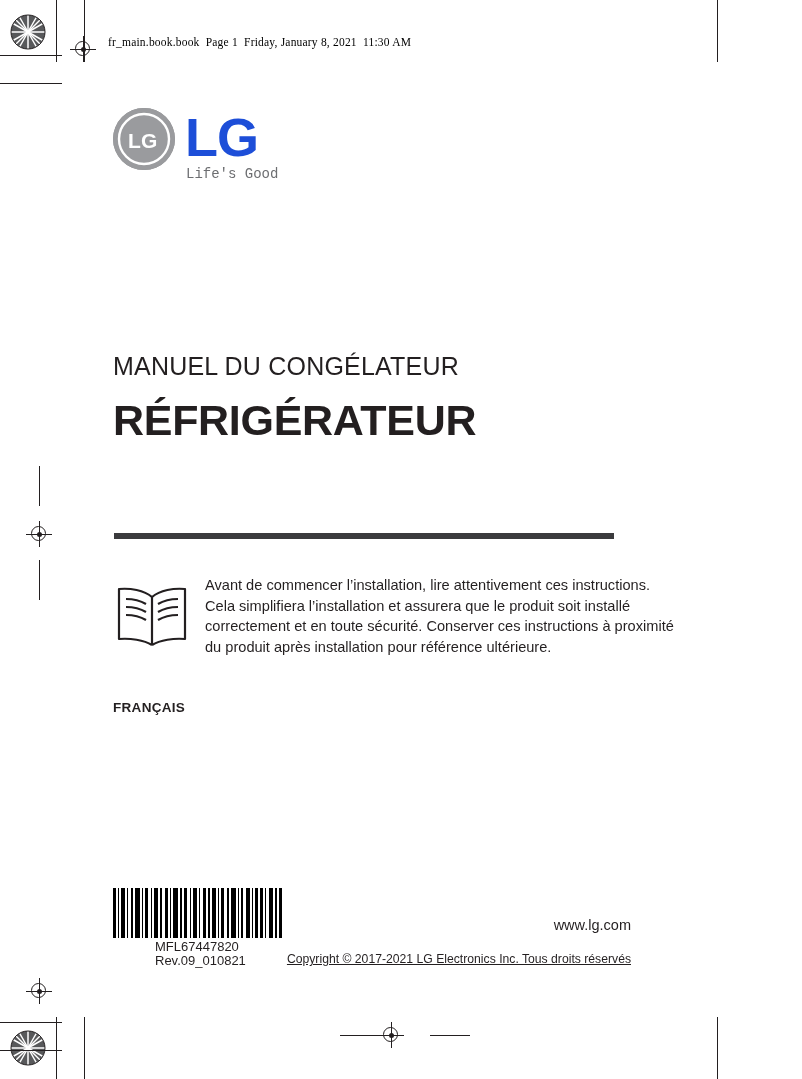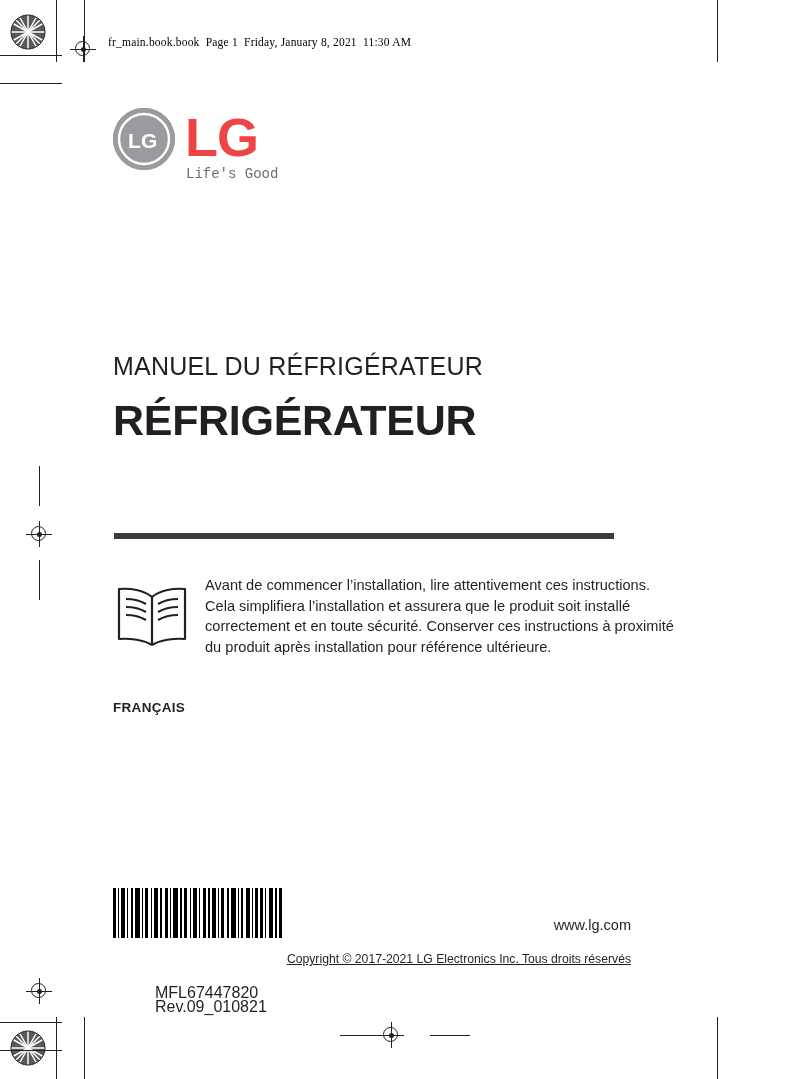--- a/index.html
+++ b/index.html
@@ -104,21 +104,21 @@
     background: #8d8d8f;
   }
   .logo-lg-text {
     position: absolute;
     left: 72px;
     top: 0px;
     font-family: "Liberation Sans", sans-serif;
     font-weight: bold;
     font-size: 54px;
     line-height: 58px;
-    color: #ef4444;
+    color: #1d4ed8;
     letter-spacing: -1px;
   }
   .logo-tagline {
     position: absolute;
     left: 73px;
     top: 58px;
     font-family: Liberation Mono, monospace;
     font-size: 14px;
     color: #6d6e71;
   }
@@ -197,24 +197,23 @@
     align-items: stretch;
   }
   .barcode span {
     display: block;
     height: 100%;
   }
   .mfl {
     position: absolute;
     left: 155px;
     top: 940px;
-    font-size: 16px;
+    font-size: 13px;
     line-height: 14px;
     color: #231f20;
-    margin-top: 46px;
   }
 
   .site {
     position: absolute;
     right: 108px;
     top: 917px;
     font-size: 14.5px;
     color: #231f20;
   }
   .copyright {
@@ -372,21 +371,21 @@
         <g fill="#ffffff" font-family="Liberation Sans, sans-serif" font-size="21" font-weight="bold">
           <text x="15" y="40">L</text>
           <text x="28" y="40">G</text>
         </g>
       </svg>
     </div>
     <div class="logo-lg-text">LG</div>
     <div class="logo-tagline">Life's Good</div>
   </div>
 
-  <div class="owners-manual">MANUEL DU RÉFRIGÉRATEUR</div>
+  <div class="owners-manual">MANUEL DU CONGÉLATEUR</div>
   <div class="main-title">
     <div>RÉFRIGÉRATEUR</div>
   </div>
   <div class="rule"></div>
 
   <div class="notice">
     <div class="notice-icon">
       <svg viewBox="0 0 78 68" width="78" height="68" aria-hidden="true">
         <g fill="none" stroke="#231f20" stroke-width="2.2" stroke-linejoin="round">
           <path d="M39 16 C31 9, 17 7, 6 8 L6 58 C17 57, 31 59, 39 64"></path>

